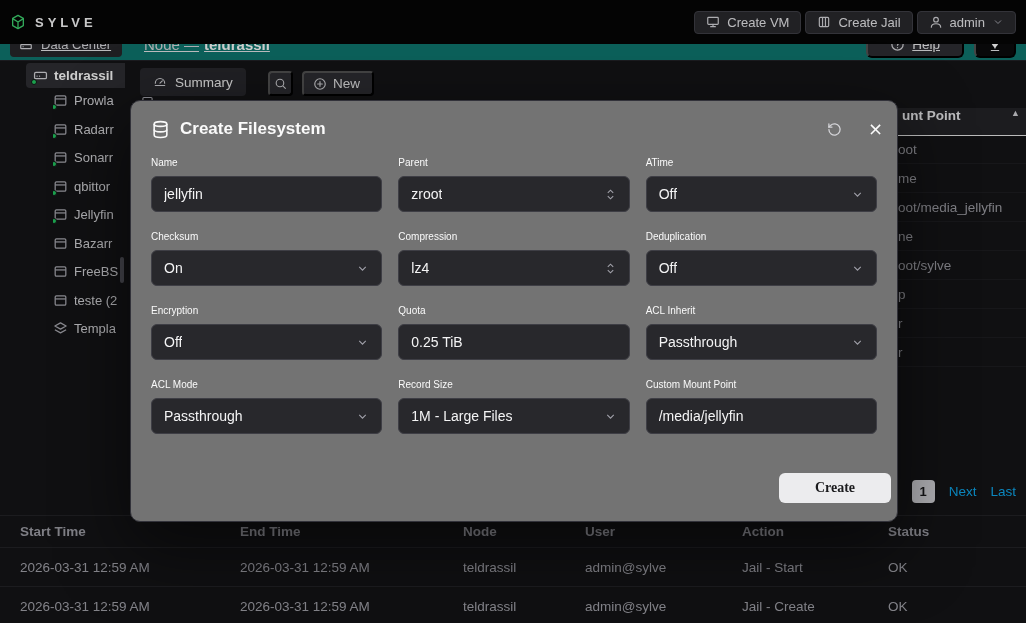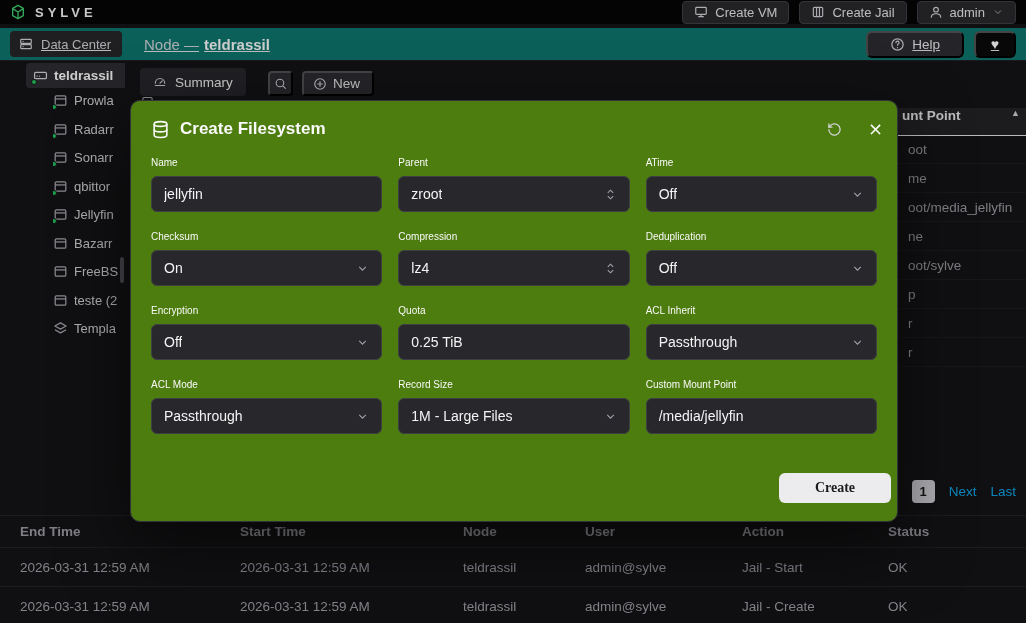--- a/index.html
+++ b/index.html
@@ -6,22 +6,22 @@
   html,body { width:1026px; height:623px; }
   body {
     position:relative; overflow:hidden;
     background:#141416; color:#e4e4e7;
     font-family:"Liberation Sans","DejaVu Sans",sans-serif;
     font-size:13.5px;
   }
   svg { display:block; }
 
   
-  .topbar { position:absolute; top:0; left:0; right:0; height:24px; background:#050506;
-    display:flex; align-items:center; padding:0 10px; gap:10px; z-index:10; }
+  .topbar { position:absolute; top:0; left:0; right:0; height:44px; background:#050506;
+    display:flex; align-items:center; padding:0 10px; gap:4px; z-index:10; }
   .brand { display:flex; align-items:center; gap:9px; font-size:13px; font-weight:700;
     letter-spacing:4px; color:#f4f4f5; }
   .topbar-spacer { flex:1; }
   .tb-btn { height:23px; display:inline-flex; align-items:center; gap:7px; padding:0 11px;
     background:#29292d; border:1px solid #3f3f46; border-radius:4px; font-size:13px;
     color:#e4e4e7; cursor:pointer; white-space:nowrap; }
 
   
   .header { position:absolute; top:28px; left:0; right:0; height:33px; background:#0f766e;
     border-bottom:1px solid #222226; display:flex; align-items:center; padding:0 10px; z-index:9;text-decoration:underline; }
@@ -58,41 +58,41 @@
   .new-btn { position:absolute; top:71px; left:302px; height:25px; display:flex;
     align-items:center; gap:6px; padding:0 12px 0 9px; background:#2e2e32; border-radius:4px;
     font-size:13.5px; color:#e8e8ea; z-index:5; }
   .partial-icon { position:absolute; top:95px; left:141px; z-index:4; }
 
   .zfs-header { position:absolute; top:108px; left:898px; right:0; height:28px;
     background:#232327; border-bottom:1px solid #e5e5e5; display:flex; align-items:flex-start;
     padding:0 6px 0 4px; font-weight:700; font-size:13.5px; color:#e4e4e7; z-index:3; }
   .zfs-header .sort { margin-left:auto; font-size:9px; color:#cfcfd4; }
   .zfs-row { position:absolute; left:898px; right:0; height:29px; display:flex;
-    align-items:center; padding-left:10px; font-size:13.5px; color:#9a9aa1;
+    align-items:center; padding-left:0; font-size:13.5px; color:#9a9aa1;
     border-bottom:1px solid #1d1d20; z-index:3; }
 
   .pagination { position:absolute; top:480px; right:10px; display:flex; align-items:center;
     gap:14px; z-index:3; }
   .page-current { width:23px; height:23px; background:#d4d4d8; color:#19191b; border-radius:4px;
     display:flex; align-items:center; justify-content:center; font-weight:700; font-size:13px; }
   .page-link { color:#0ea5e9; font-size:13.5px; }
 
   
   .audit { position:absolute; left:0; right:0; top:515px; bottom:0; border-top:1px solid #232327;
     z-index:3; background:#141416; }
   .audit-row { display:grid; grid-template-columns:220px 223px 122px 157px 146px 1fr;
     padding-left:20px; align-items:center; }
   .audit-head { height:31px; font-weight:700; font-size:13.5px; color:#9b9ba3; }
   .audit-data { height:39px; font-size:13.5px; color:#a0a0a8; border-top:1px solid #232327; }
 
   
   .overlay { position:absolute; inset:0; background:rgba(0,0,0,0.18); z-index:40; }
   .modal { position:absolute; left:130px; top:100px; width:768px; height:422px;
-    background:#4d7c0f; border:1px solid #32323a; border-radius:10px; z-index:50;
+    background:#737373; border:1px solid #32323a; border-radius:10px; z-index:50;
     box-shadow:0 24px 70px rgba(0,0,0,0.55); }
   .modal-header { position:absolute; top:18px; left:20px; right:14px; display:flex;
     align-items:center; gap:10px; }
   .modal-title { font-size:17px; font-weight:700; color:#fafafa; }
   .modal-actions { margin-left:auto; display:flex; align-items:center; gap:26px; }
   .undo-btn, .close-btn { background:none; border:none; cursor:pointer; color:#d4d4d8;
     display:flex; align-items:center; }
   .close-btn { color:#fafafa; font-size:18px; line-height:1; font-family:"DejaVu Sans",sans-serif; }
 
   .form { position:absolute; top:56px; left:20px; right:20px; display:grid;
@@ -349,22 +349,22 @@
   </div>
 
 <div class="pagination">
   <span class="page-current">1</span>
   <span class="page-link">Next</span>
   <span class="page-link">Last</span>
 </div>
 
 <div class="audit">
   <div class="audit-row audit-head">
+    <span>Start Time</span>
     <span>End Time</span>
-    <span>Start Time</span>
     <span>Node</span>
     <span>User</span>
     <span>Action</span>
     <span>Status</span>
   </div>
   <div class="audit-row audit-data">
     <span>2026-03-31 12:59 AM</span>
     <span>2026-03-31 12:59 AM</span>
     <span>teldrassil</span>
     <span>admin@sylve</span>

